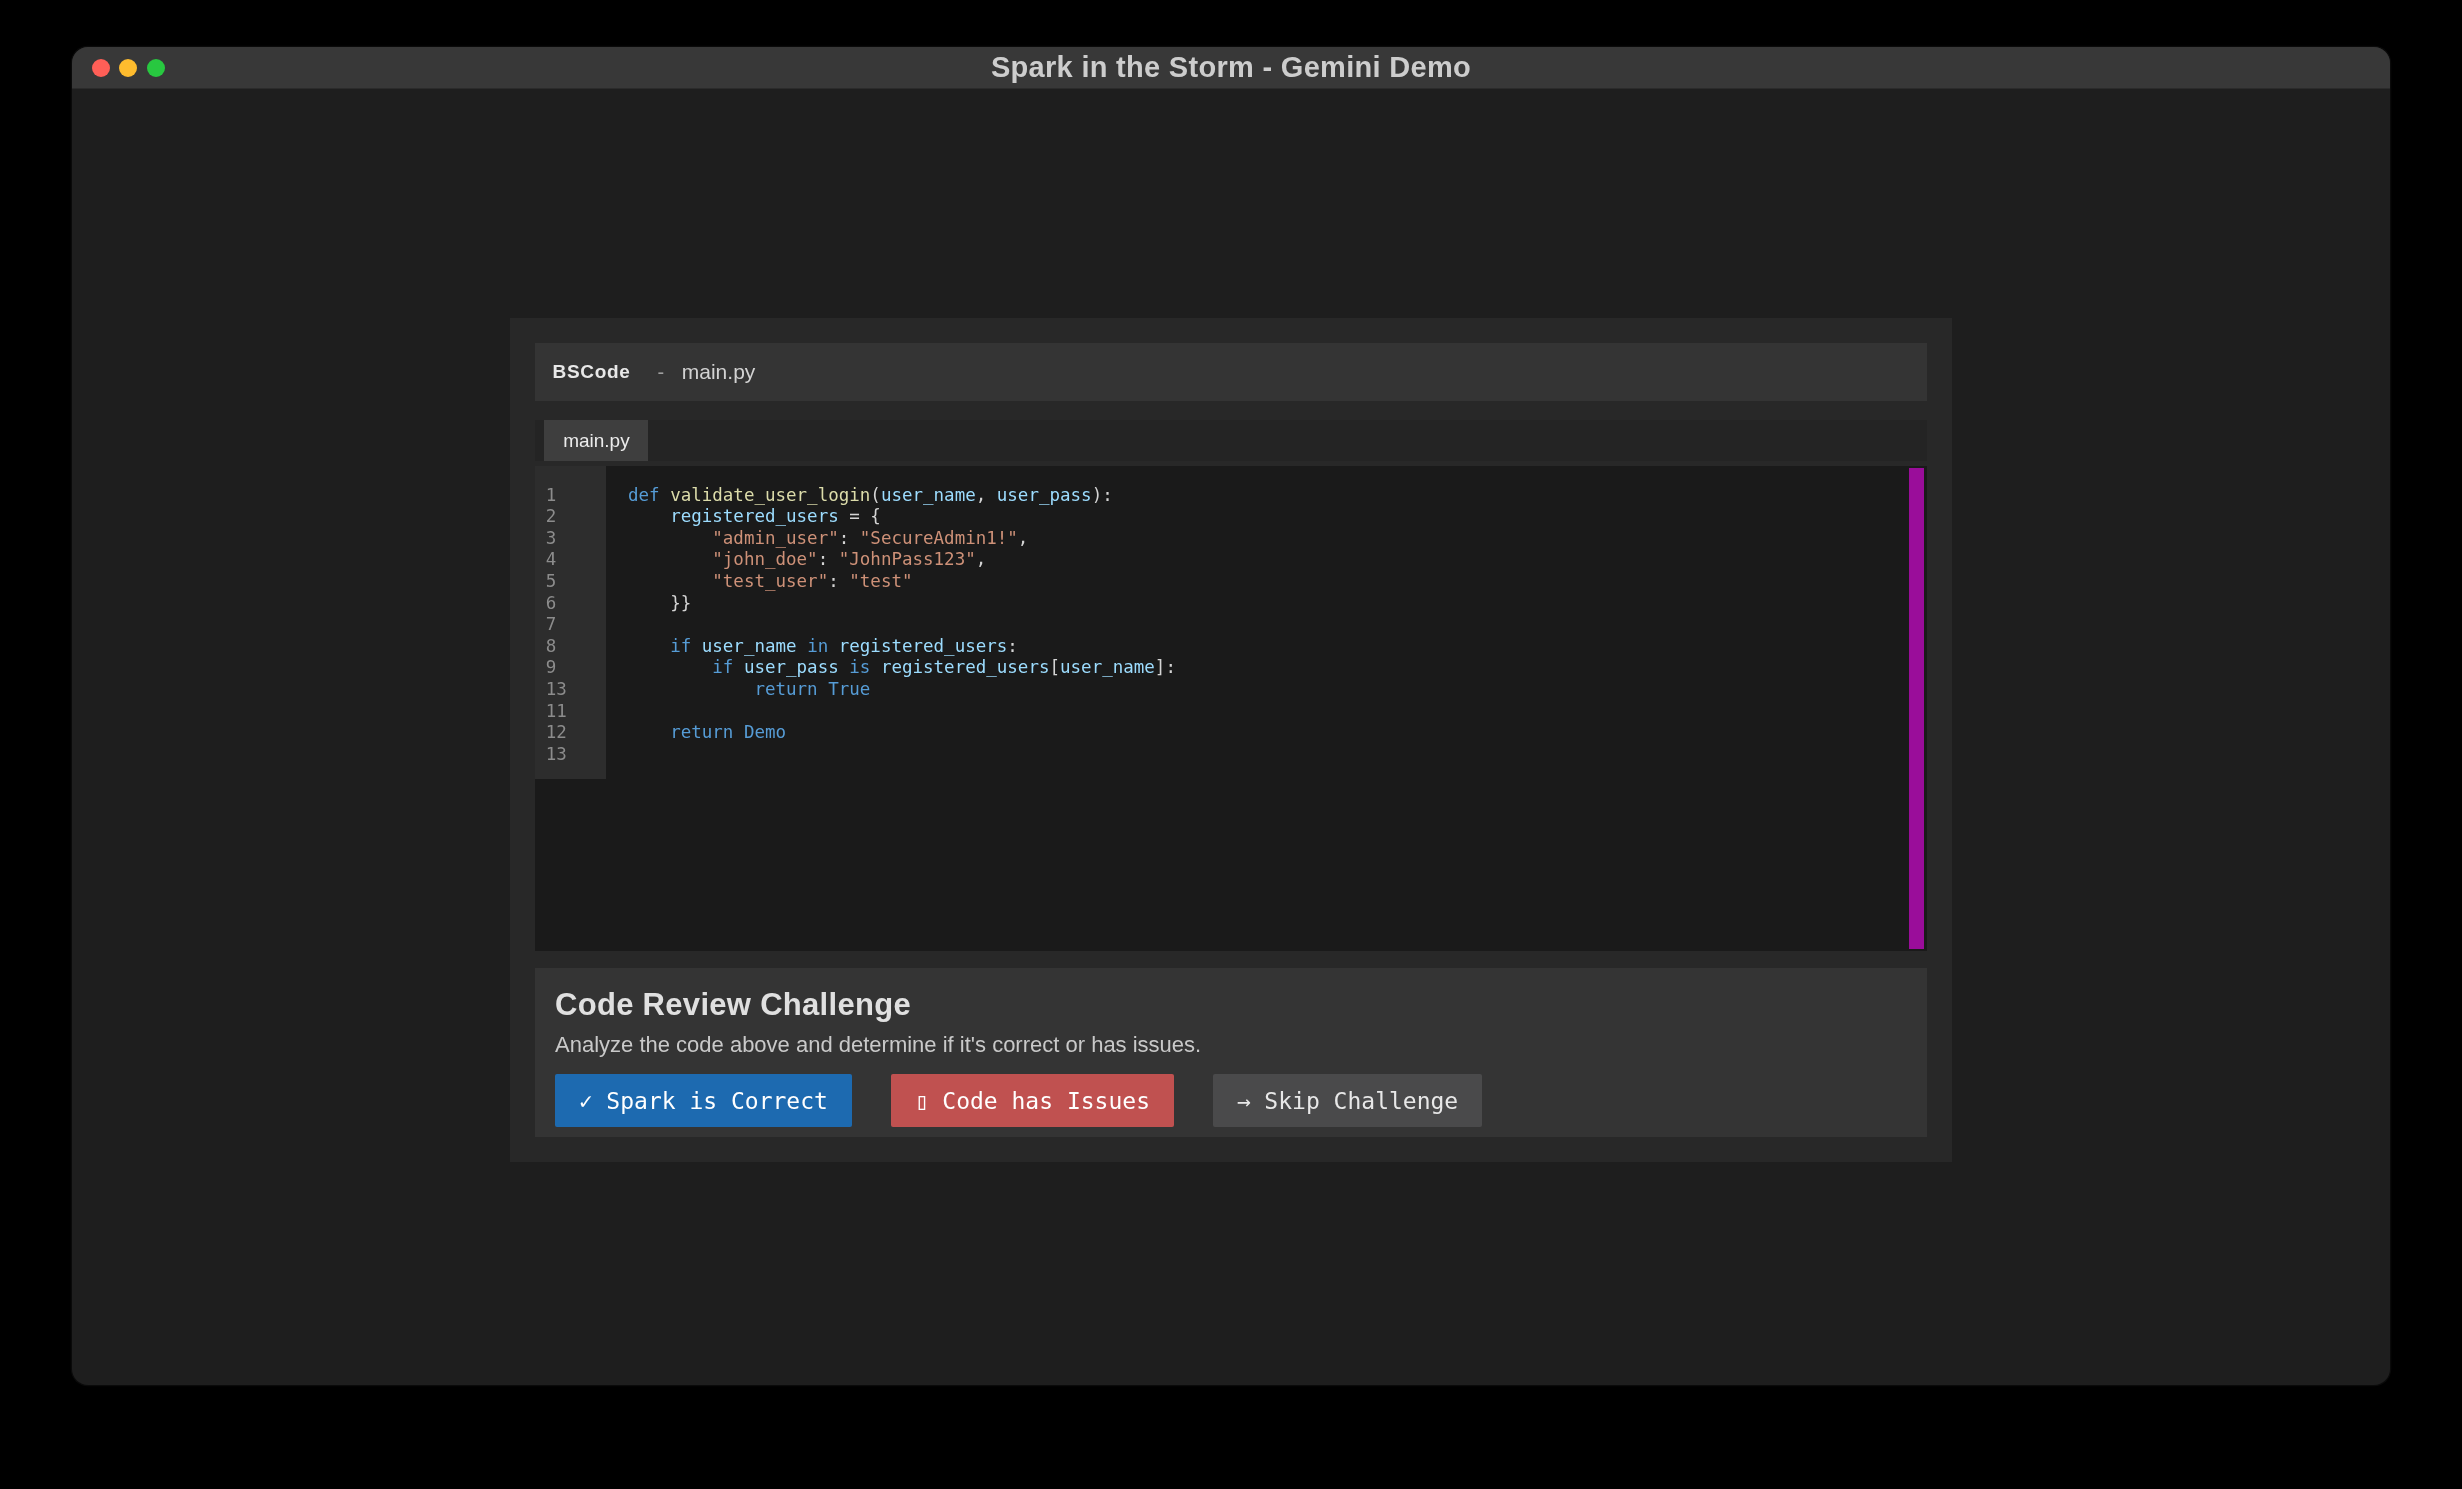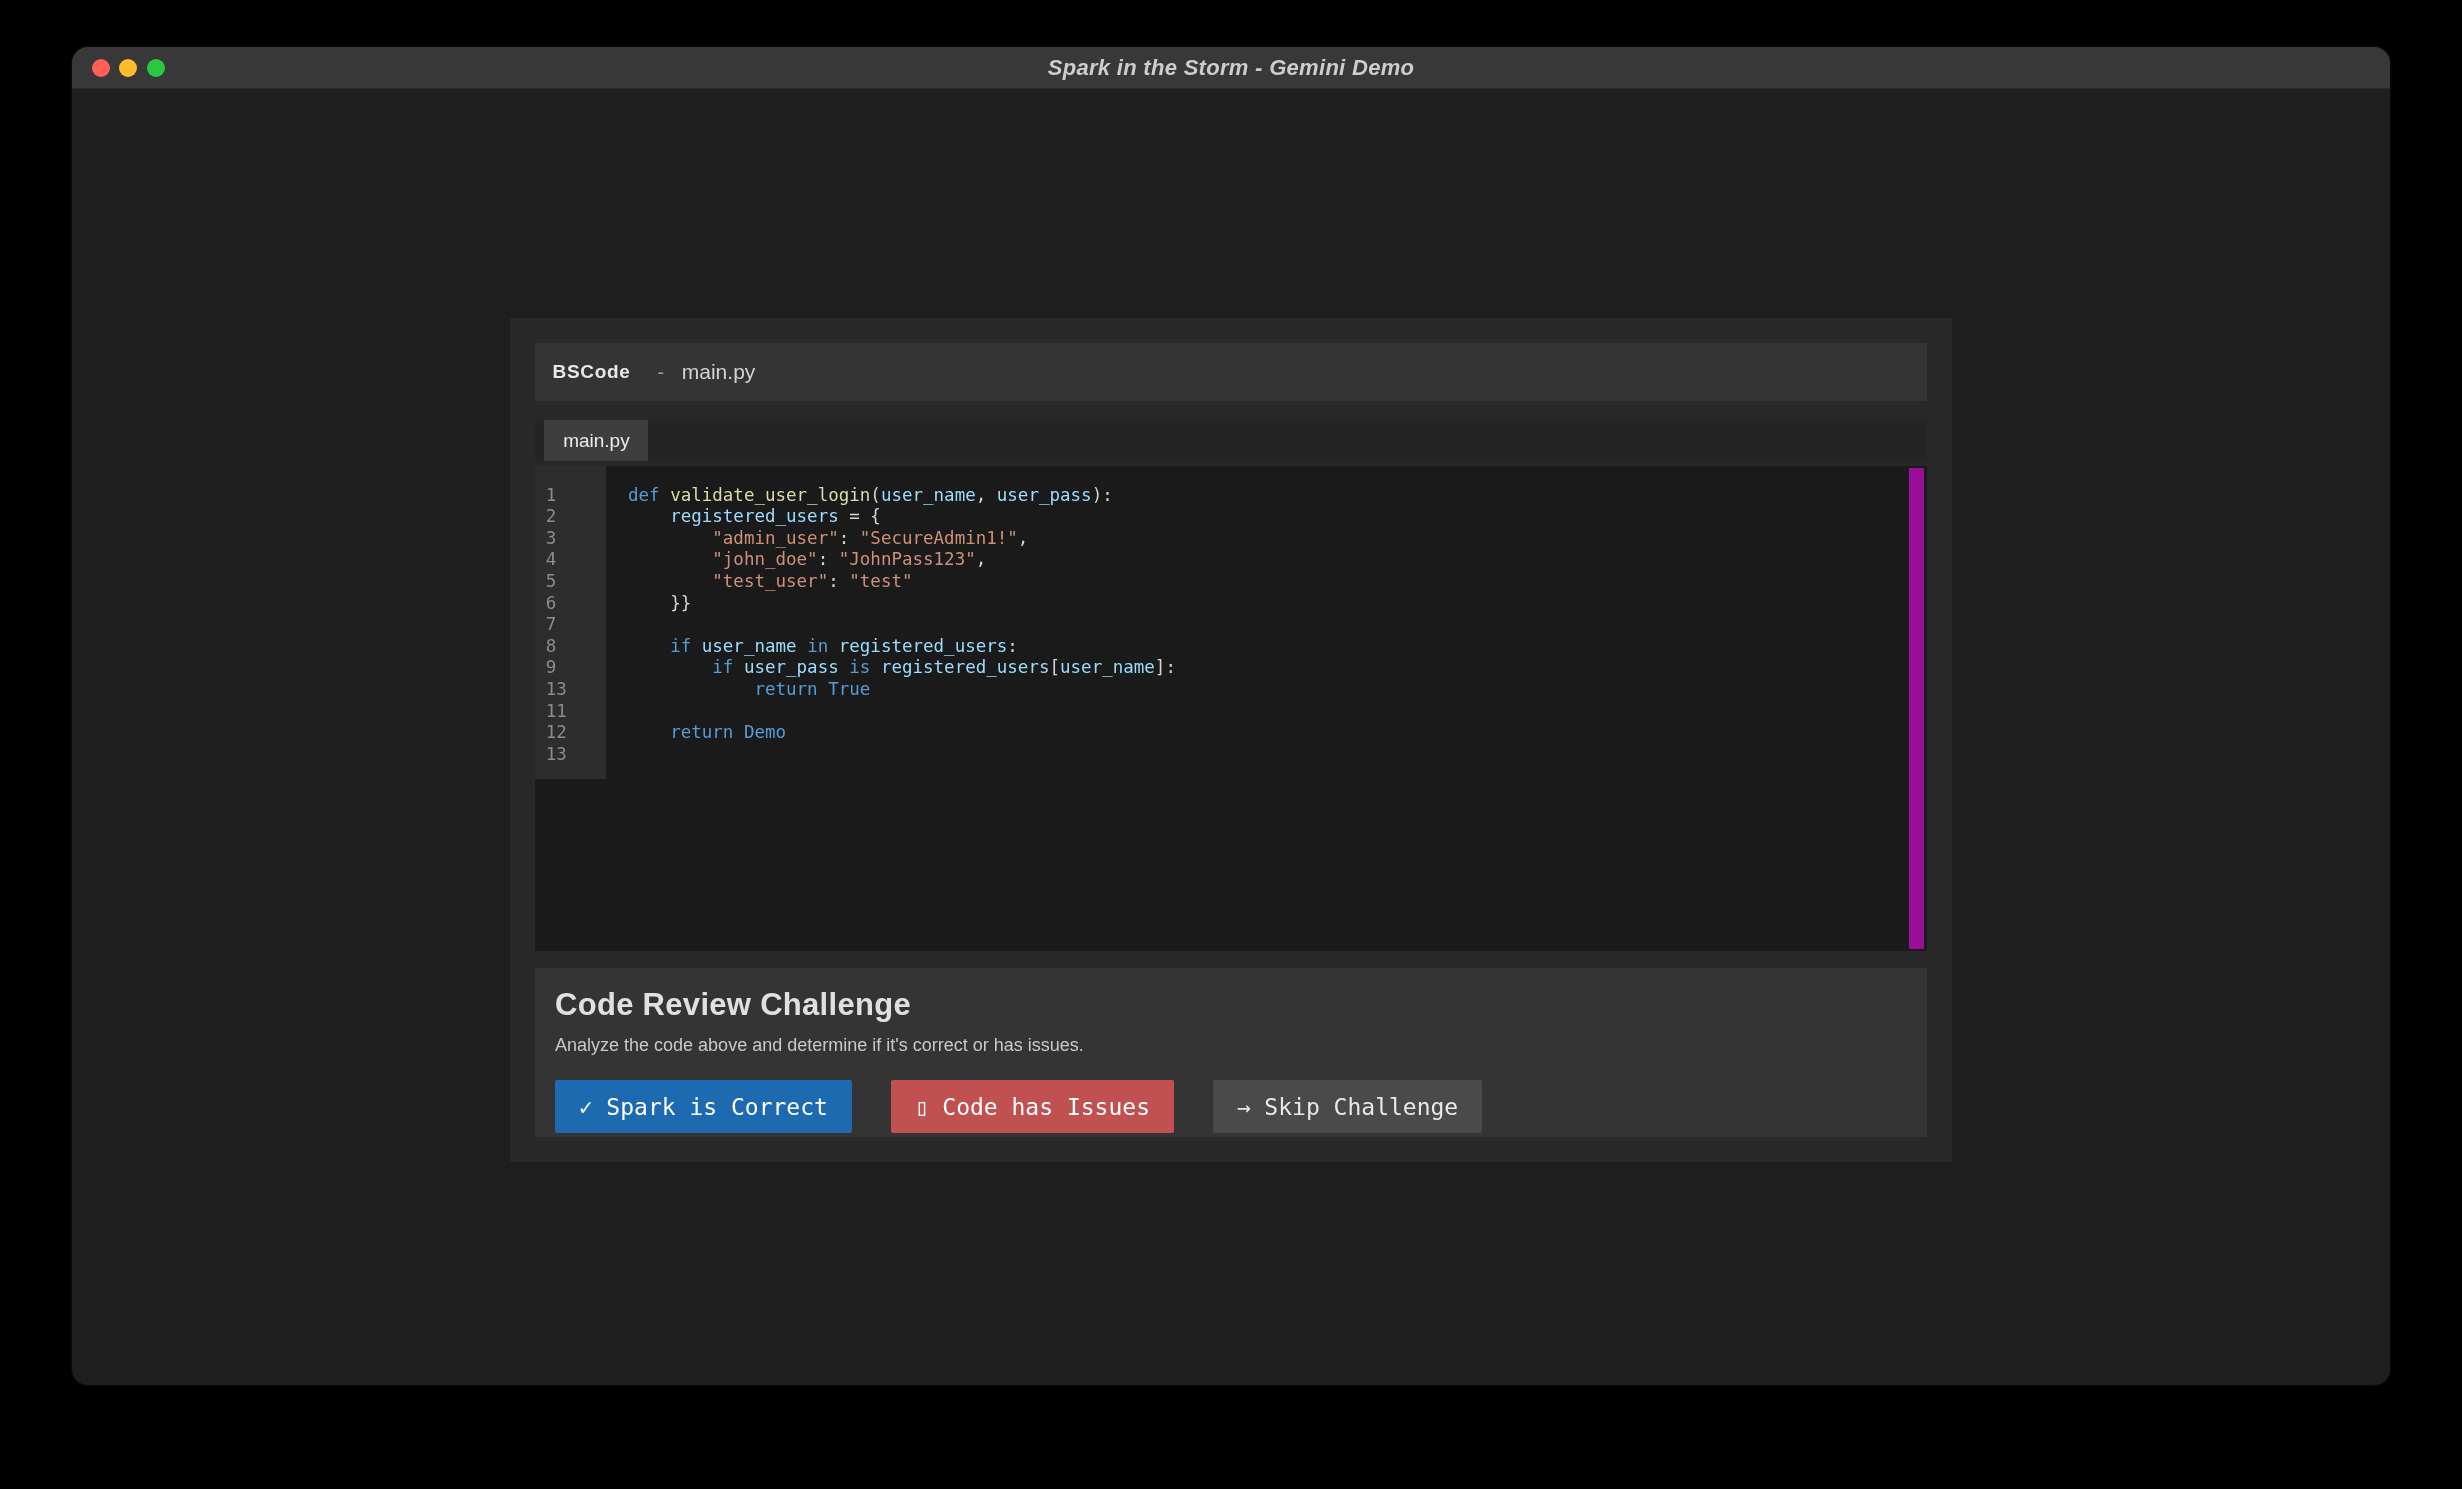--- a/index.html
+++ b/index.html
@@ -16,21 +16,21 @@
     position:relative; height:42px; background:#383838;
     border-bottom:0.7px solid #2b2b2b;
     display:flex; align-items:center; justify-content:center;
   }
   .traffic-lights {
     position:absolute; left:20px; top:0; height:100%;
     display:flex; align-items:center; gap:9.4px;
   }
   .traffic-light { width:18px; height:18px; border-radius:50%; border:none; cursor:default; }
   .window-title {
-    font-size:22px; font-weight:bold; color:#cdcdcd; letter-spacing:0.3px;font-style:italic;
+    font-size:29px; font-weight:bold; color:#cdcdcd; letter-spacing:0.3px;
   }
 
   .panel {
     position:absolute; left:438px; top:271px; width:1442px; height:844px;
     background:#282828; padding:25px;
     display:flex; flex-direction:column;
   }
 
   .editor-header {
     height:58px; background:#343434; flex:none;
@@ -69,21 +69,21 @@
 
   .challenge {
     margin-top:17px; flex:1; background:#343434;
     padding:19px 20px 0 20px;
   }
   .challenge-title {
     font-size:31px; line-height:35px; font-weight:bold; color:#e0e0e0;
     margin-bottom:10.8px; letter-spacing:0.3px;
   }
   .challenge-desc {
-    font-size:18px; line-height:26px; color:#c9c9c9; margin-bottom:22px;
+    font-size:22px; line-height:26px; color:#c9c9c9; margin-bottom:16px;
   }
   .challenge-buttons { display:flex; gap:39px; }
   .challenge-btn {
     height:53px; border:none; padding:0 24px; border-radius:2px;
     font-family:"DejaVu Sans Mono", monospace; font-size:23px;
     display:flex; align-items:center; gap:13.5px; cursor:pointer;
   }
 </style>
 </head>
 <body>

